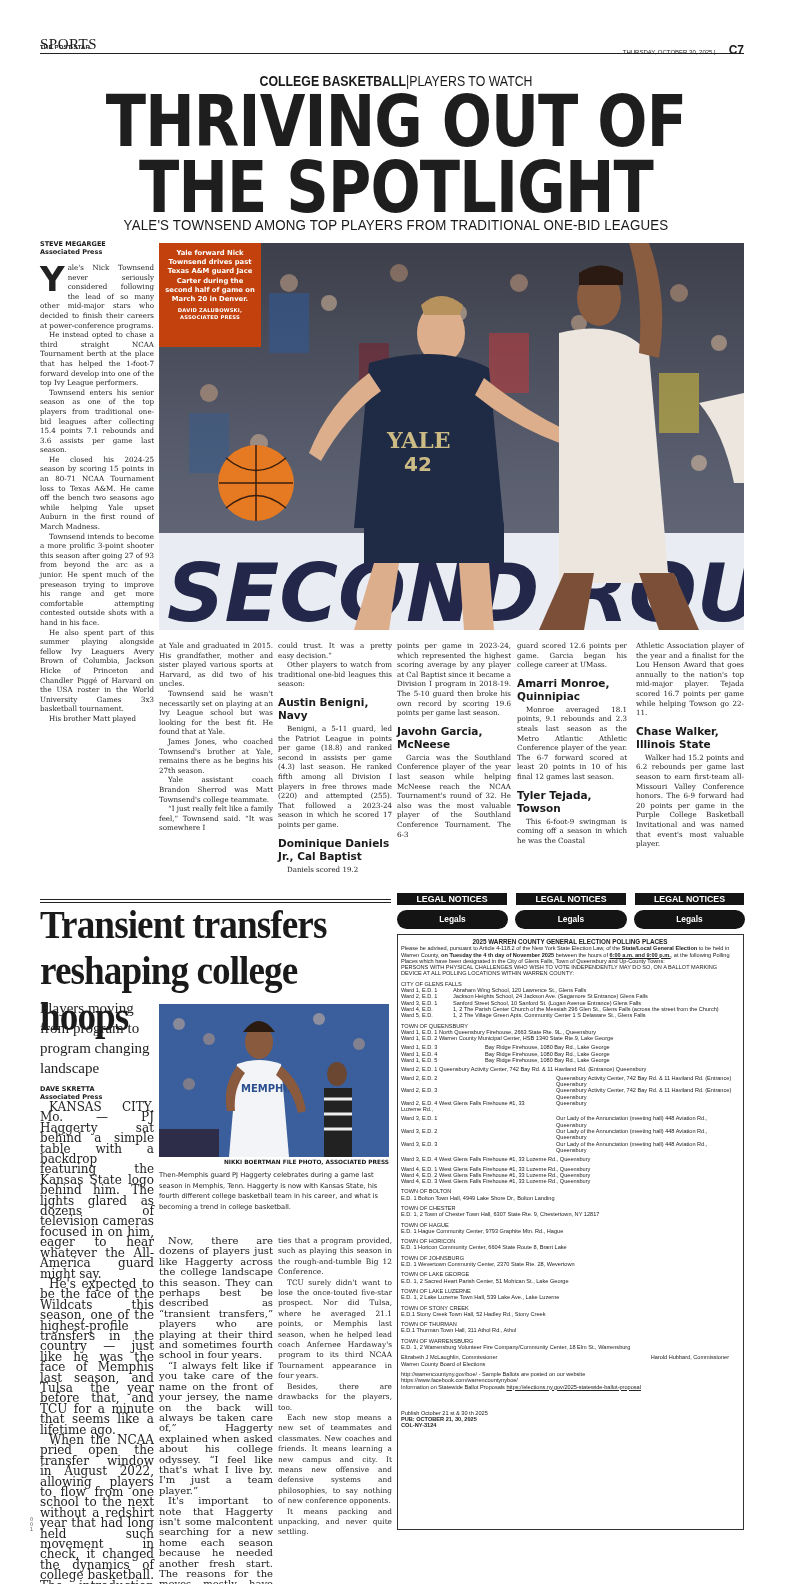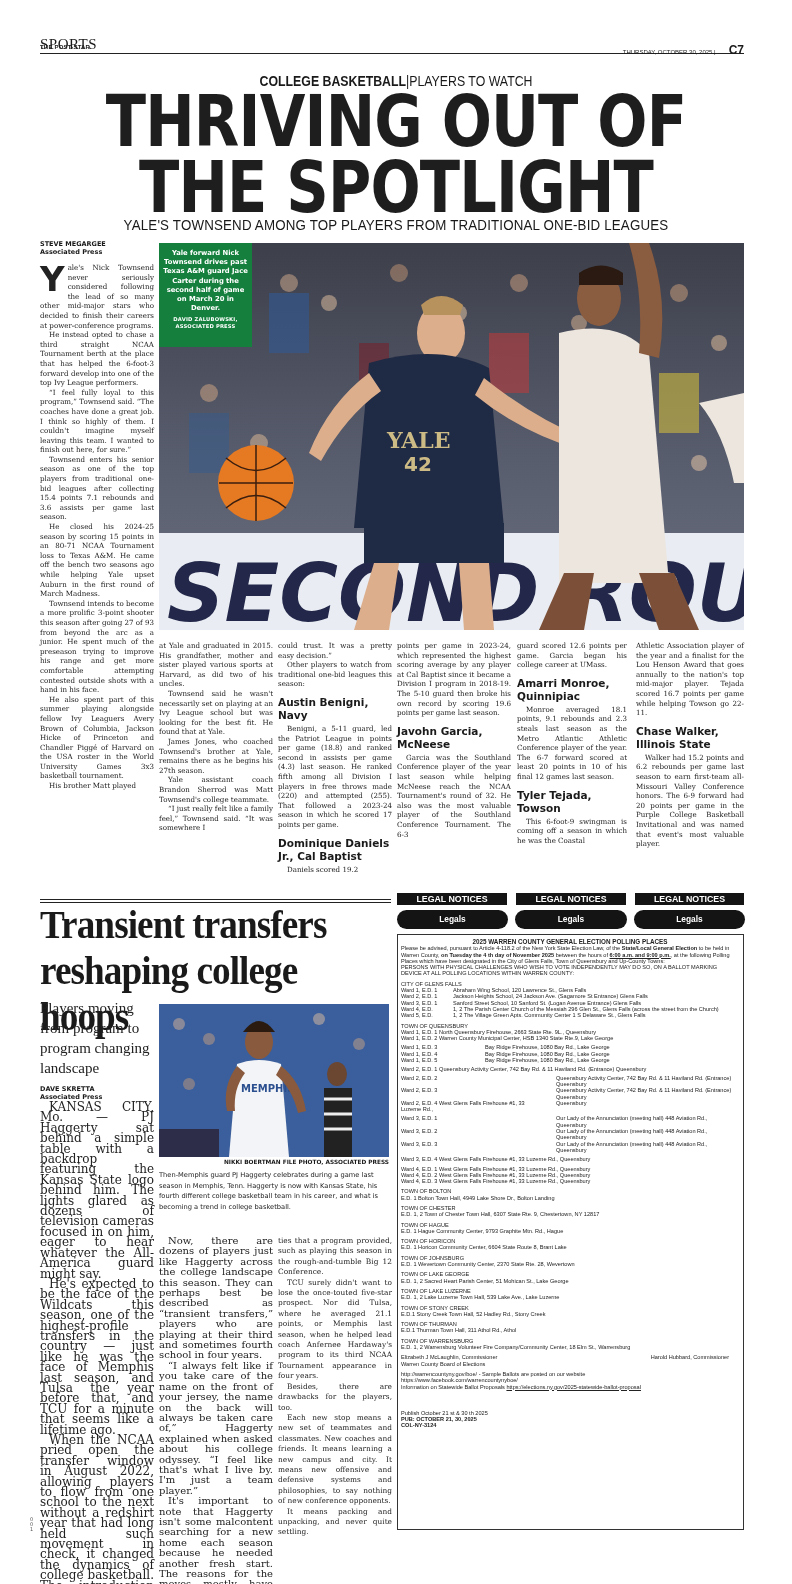--- a/index.html
+++ b/index.html
@@ -16,21 +16,21 @@
 .headline{left:0;width:792px;top:88px;text-align:center;font:700 72px/66px "DejaVu Sans",sans-serif;letter-spacing:-1px;transform:scaleX(.82);color:#1e1e1e}
 .deck{left:0;width:792px;top:216px;text-align:center;font:15.5px "Liberation Sans",sans-serif;transform:scaleX(.86);letter-spacing:.2px}
 .byline{font:700 6.5px/8px "DejaVu Sans",sans-serif}
 .byline .org{font-weight:600;font-size:6.5px}
 .col{font:7.1px/9.6px "DejaVu Serif",serif;text-align:justify;hyphens:auto;color:#222}
 .col p{text-indent:9px}
 .col p.noind{text-indent:0}
 .dropcap{float:left;font:700 34px/28px "DejaVu Sans",sans-serif;margin:2px 3px 0 0}
 .subhead{font:700 10.5px/13px "DejaVu Sans",sans-serif;text-align:left;margin:7px 0 2px;text-indent:0;color:#1a1a1a}
 .photo1{left:159px;top:243px;width:585px;height:387px;overflow:hidden;background:#3a3e4a}
-.photo-caption-box{position:absolute;left:0;top:0;width:93px;height:104px;background:#15803d;color:#fff;text-align:center;padding:6px 4px;font:700 6.8px/9.2px "DejaVu Sans",sans-serif}
+.photo-caption-box{position:absolute;left:0;top:0;width:102px;height:104px;background:#c2410c;color:#fff;text-align:center;padding:6px 4px;font:700 6.8px/9.2px "DejaVu Sans",sans-serif}
 .photo-caption-box .credit{font-size:5.2px;line-height:6.8px;margin-top:3px;letter-spacing:.2px}
 .rule2{left:40px;top:899px;width:351px;height:4px;border-top:1.5px solid #222;border-bottom:1px solid #222}
 .hl2{left:40px;top:902px;width:360px;font:700 40px/46px "Liberation Serif",serif;letter-spacing:-1px;transform:scaleX(.93);transform-origin:left}
 .dek2{left:40px;top:998px;width:115px;font:15px/20px "Liberation Serif",serif;color:#222}
 .photo2{left:159px;top:1004px;width:230px;height:153px;overflow:hidden;background:#2d4f8e}
 .credit2{left:159px;top:1159px;width:230px;text-align:right;font:700 5.8px "DejaVu Sans",sans-serif}
 .credit2 span{font-weight:600}
 .cap2{left:159px;top:1170px;width:232px;font:6.7px/10.6px "DejaVu Sans",sans-serif;color:#222}
 .legal-hdr{top:893px;height:12px;background:#141414;color:#fff;text-align:center;font:700 8.8px/12px "Liberation Sans",sans-serif}
 .legal-pill{top:910px;height:19px;border-radius:10px;background:#141414;color:#fff;text-align:center;font:700 8.4px/19px "Liberation Sans",sans-serif}
@@ -61,22 +61,21 @@
 </div>
 <div class="abs deck">YALE'S TOWNSEND AMONG TOP PLAYERS FROM TRADITIONAL ONE-BID LEAGUES</div>
 
 <div class="abs" style="left:40px;top:240px;width:114px">
   <div class="byline">
     <div>STEVE MEGARGEE</div>
     <div class="org">Associated Press</div>
   </div>
   <div class="col" style="margin-top:7px">
     <p class="noind"><span class="dropcap">Y</span><span>ale's Nick Townsend never seriously considered following the lead of so many other mid-major stars who decided to finish their careers at power-conference programs.</span></p>
-    <p>He instead opted to chase a third straight NCAA Tournament berth at the place that has helped the 6-foot-3 forward develop into one of the top Ivy League performers.</p>
-    <p>“I feel fully loyal to this program,” Townsend said. “The coaches have done a great job. I think so highly of them. I couldn't imagine myself leaving this team. I wanted to finish out here, for sure.”</p>
+    <p>He instead opted to chase a third straight NCAA Tournament berth at the place that has helped the 1-foot-7 forward develop into one of the top Ivy League performers.</p>
     <p>Townsend enters his senior season as one of the top players from traditional one-bid leagues after collecting 15.4 points 7.1 rebounds and 3.6 assists per game last season.</p>
     <p>He closed his 2024-25 season by scoring 15 points in an 80-71 NCAA Tournament loss to Texas A&amp;M. He came off the bench two seasons ago while helping Yale upset Auburn in the first round of March Madness.</p>
     <p>Townsend intends to become a more prolific 3-point shooter this season after going 27 of 93 from beyond the arc as a junior. He spent much of the preseason trying to improve his range and get more comfortable attempting contested outside shots with a hand in his face.</p>
     <p>He also spent part of this summer playing alongside fellow Ivy Leaguers Avery Brown of Columbia, Jackson Hicke of Princeton and Chandler Piggé of Harvard on the USA roster in the World University Games 3x3 basketball tournament.</p>
     <p>His brother Matt played</p>
   </div>
 </div>
 
 <div class="abs photo1">
   <svg width="585" height="387" viewBox="0 0 585 387">

